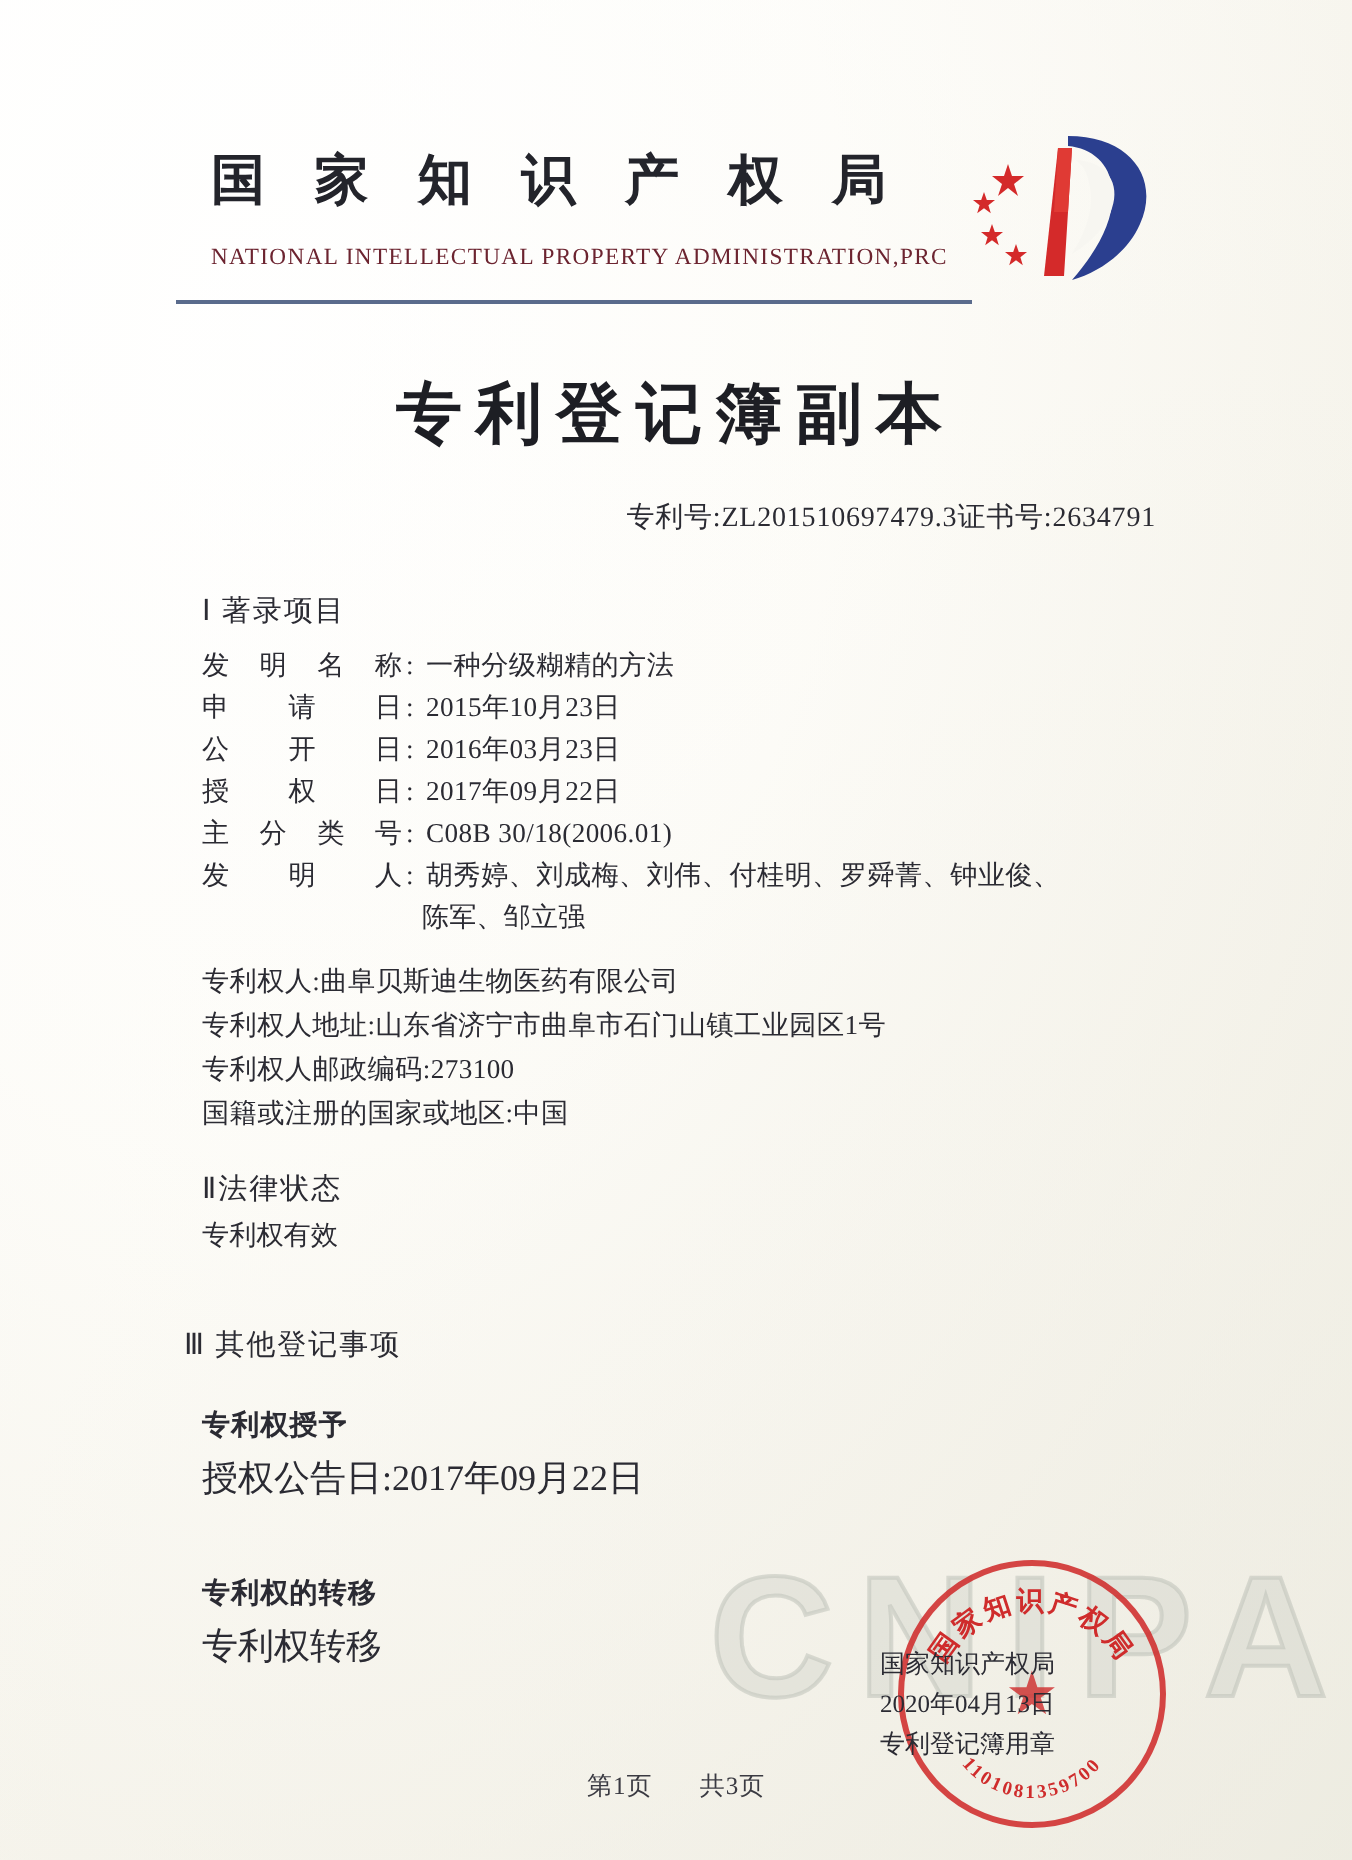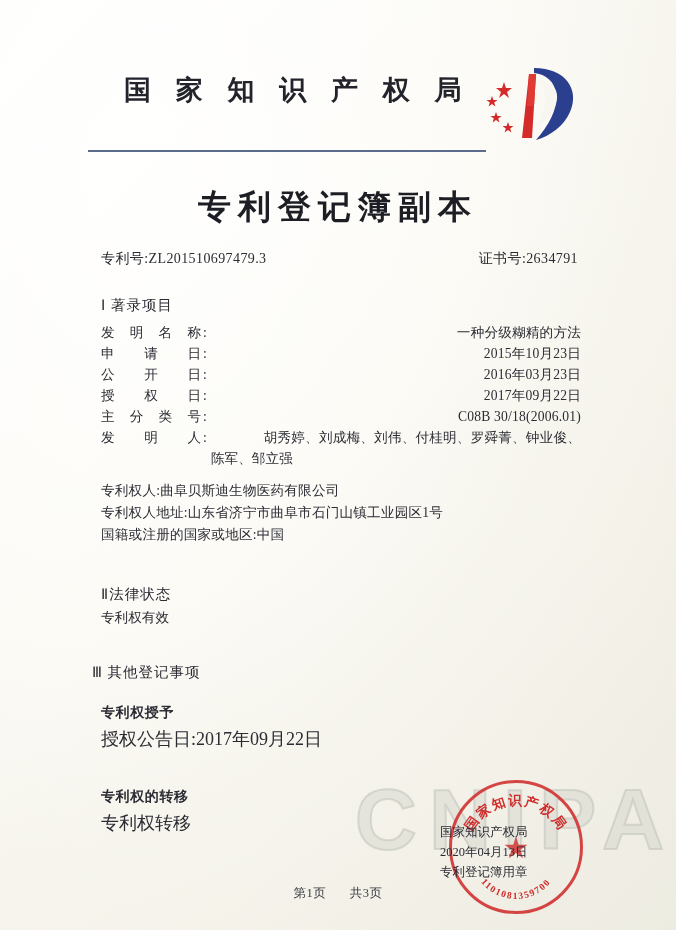--- a/index.html
+++ b/index.html
@@ -49,22 +49,21 @@
   
   .header {
     position: absolute;
     left: 88px;
     top: 68px;
     width: 500px;
   }
   .header-row {
     display: flex;
     align-items: flex-start;
-    justify-content: space-between;
-    margin-left: 36px;
+    justify-content: flex-end;
   }
   .agency-block {
     padding-top: 4px;
   }
   .agency-cn {
     font-family: "Liberation Serif", serif;
     font-size: 27px;
     font-weight: bold;
     letter-spacing: 9px;
     color: #23242b;
@@ -107,21 +106,21 @@
     color: #1d1e24;
   }
 
   
   .number-row {
     position: absolute;
     top: 250px;
     left: 101px;
     right: 88px;
     display: flex;
-    justify-content: space-between;
+    justify-content: flex-end;
     font-size: 14px;
     letter-spacing: 0.4px;
   }
   .number-row .right {
     margin-right: 10px;
   }
 
   
   .section-head {
     position: absolute;
@@ -155,21 +154,20 @@
   .field-label span {
     display: inline-block;
   }
   .field-colon {
     width: 10px;
     flex: none;
   }
   .field-value {
     flex: 1;
     letter-spacing: 0.2px;
-    text-align: right;
   }
   .field-cont {
     margin-left: 110px;
   }
 
   .owner-block {
     position: absolute;
     top: 480px;
     left: 101px;
     font-size: 13.6px;
@@ -265,20 +263,21 @@
 
 <div class="page">
   <div class="paper-tint"></div>
 
   <div class="watermark">CNIPA</div>
 
   <div class="header">
     <div class="header-row">
       <div class="agency-block">
         <div class="agency-cn">国 家 知 识 产 权 局</div>
+        <div class="agency-en">NATIONAL  INTELLECTUAL  PROPERTY  ADMINISTRATION,PRC</div>
       </div>
       <div class="logo">
         <svg width="108" height="80" viewBox="0 0 108 80">
 
           <path d="M60 4 C92 4 106 26 96 48 C90 62 76 72 62 76 C74 62 84 46 82 30 C81 18 72 10 60 9 Z" fill="#2b3f8f"></path>
           <path d="M64 16 C80 17 86 28 82 40 C79 50 70 58 62 63 C69 52 73 40 71 30 C70 23 68 19 64 16 Z" fill="#f7f6f1"></path>
 
           <path d="M55 10 L62 10 L58 74 L48 74 Z" fill="#d42a2a"></path>
           <path d="M55 10 L62 10 L60 42 L53 42 Z" fill="#e03a34"></path>
 
@@ -359,20 +358,21 @@
       </div>
       <div class="field-colon">:</div>
       <div class="field-value">胡秀婷、刘成梅、刘伟、付桂明、罗舜菁、钟业俊、</div>
     </div>
     <div class="field-cont">陈军、邹立强</div>
   </div>
 
   <div class="owner-block">
     <div>专利权人:曲阜贝斯迪生物医药有限公司</div>
     <div>专利权人地址:山东省济宁市曲阜市石门山镇工业园区1号</div>
+    <div>专利权人邮政编码:273100</div>
     <div>国籍或注册的国家或地区:中国</div>
   </div>
 
   <div class="section-head s2">Ⅱ法律状态</div>
   <div class="legal-status">专利权有效</div>
 
   <div class="section-head s3">Ⅲ 其他登记事项</div>
 
   <div class="sub-head sub1">专利权授予</div>
   <div class="sub-line sub1-line">授权公告日:2017年09月22日</div>

